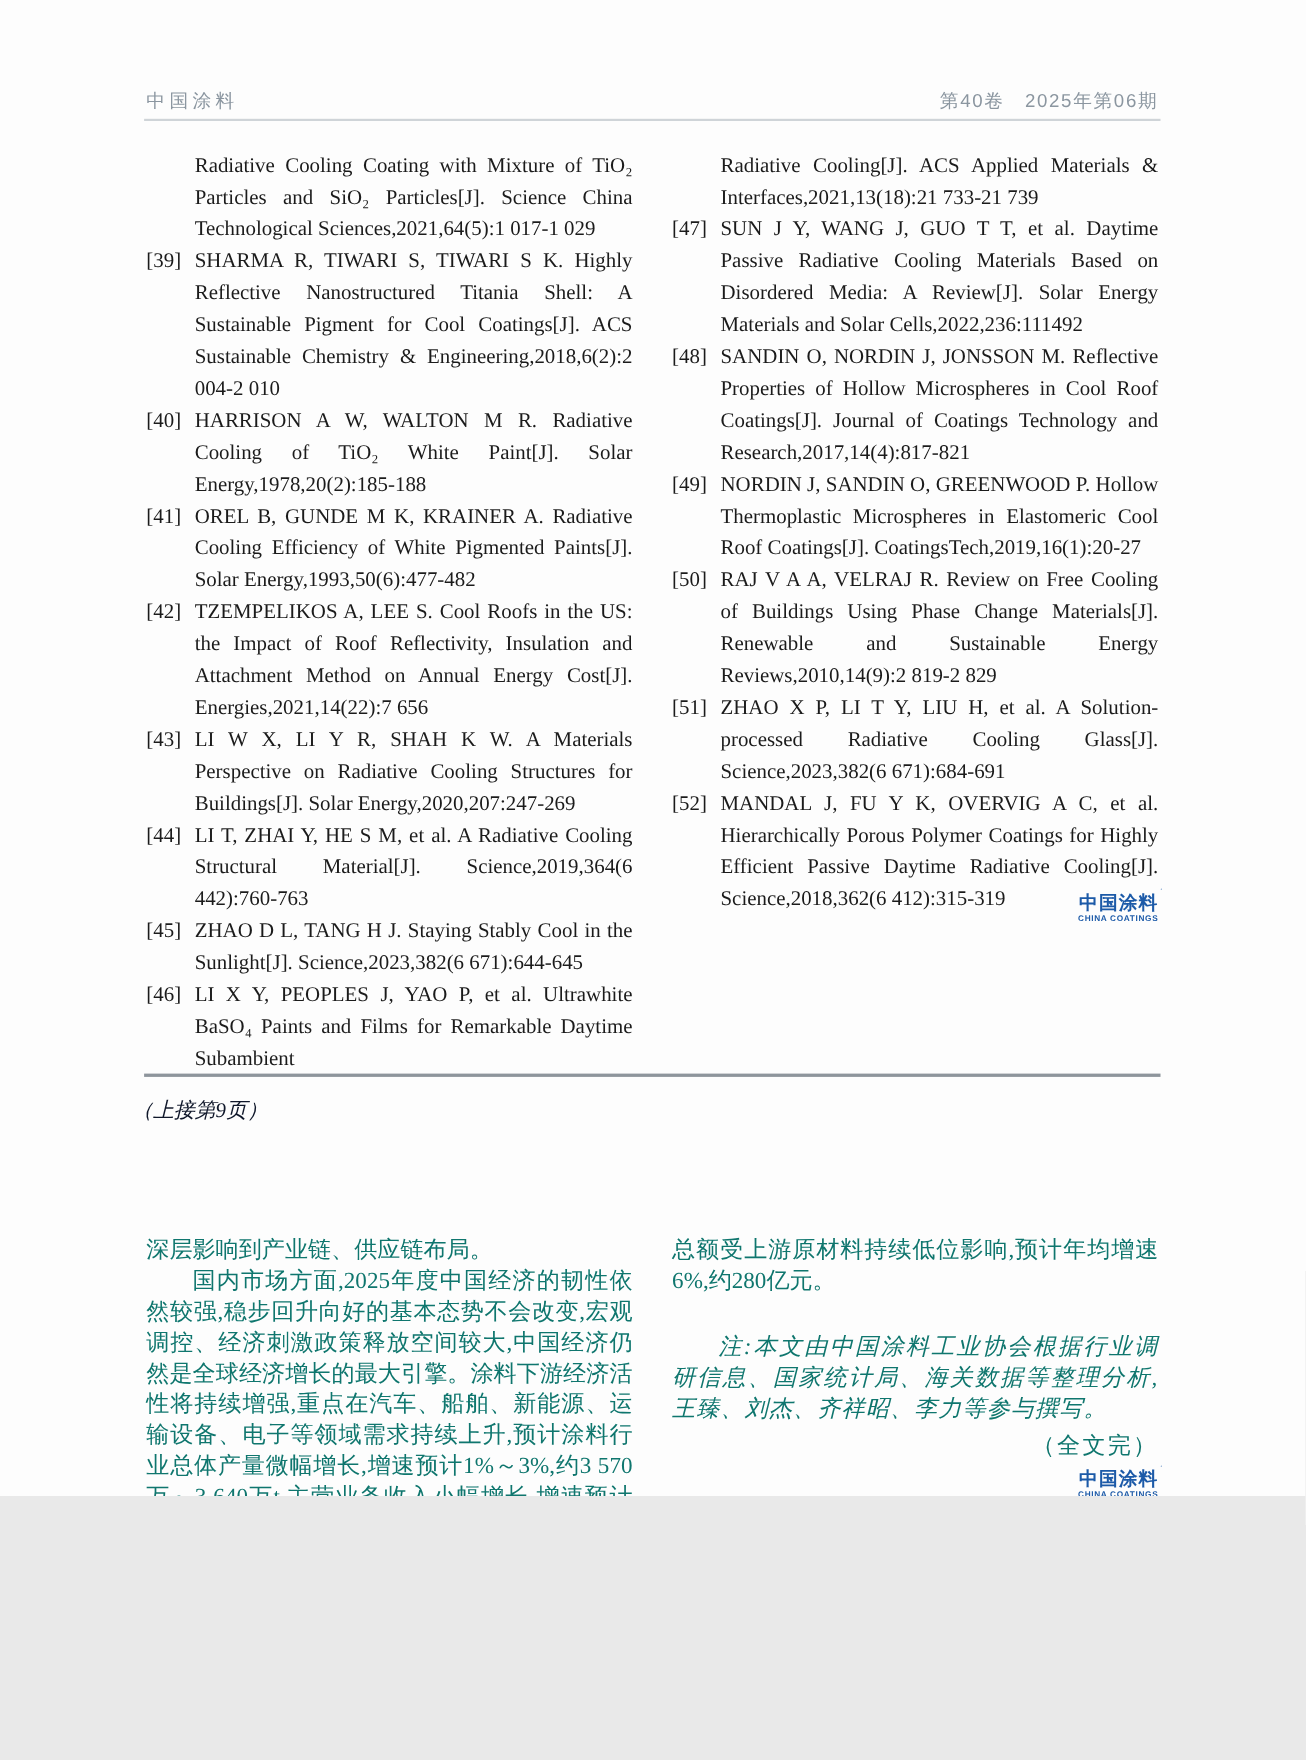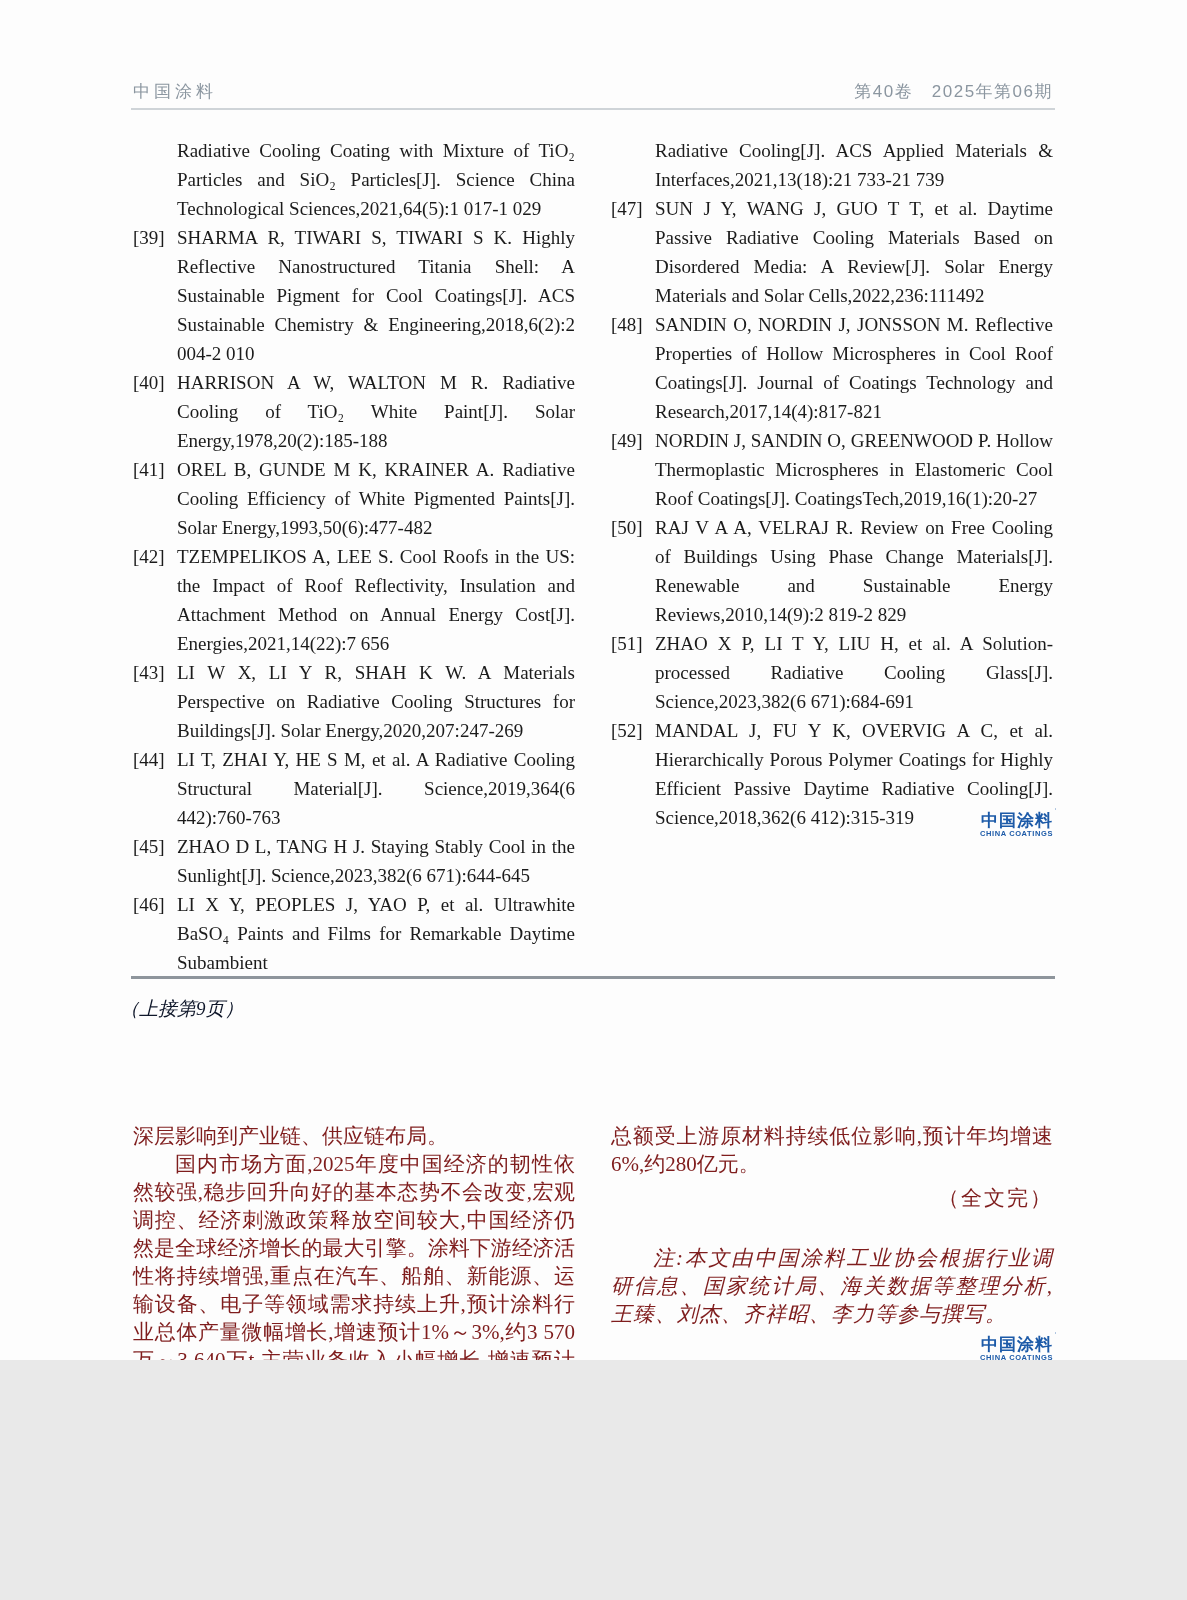--- a/index.html
+++ b/index.html
@@ -57,21 +57,21 @@
     font-size:19px;color:#0f172a;font-style:italic;
   }
   
   .article{
     position:absolute;left:133px;top:1122px;width:920px;
     display:flex;gap:36px;
   }
   .article-col{width:442px;}
   .para{
     margin:0;font-size:21px;line-height:28px;
-    text-align:justify;color:#7f1d1d;
+    text-align:justify;color:#0f766e;
   }
   .para.indent{text-indent:2em;}
   .para.kaiti{font-style:italic;letter-spacing:1px;}
   .para.gap-before{margin-top:32px;}
   .para.end-note{text-align:right;text-indent:0;margin-top:6px;letter-spacing:2px;}
   .logo-after-article{margin-top:8px;}
   
   .footer{
     position:absolute;left:133px;top:1497px;
     display:flex;align-items:flex-start;
@@ -202,23 +202,23 @@
 
         <p class="para">深层影响到产业链、供应链布局。</p>
 
         <p class="para indent">国内市场方面,2025年度中国经济的韧性依然较强,稳步回升向好的基本态势不会改变,宏观调控、经济刺激政策释放空间较大,中国经济仍然是全球经济增长的最大引擎。涂料下游经济活性将持续增强,重点在汽车、船舶、新能源、运输设备、电子等领域需求持续上升,预计涂料行业总体产量微幅增长,增速预计1%～3%,约3 570万～3 640万t,主营业务收入小幅增长,增速预计3%～5%,约4 200亿～4 300亿元,利润</p>
       </div>
     <div class="article-col">
       <div>
 
           <p class="para">总额受上游原材料持续低位影响,预计年均增速6%,约280亿元。</p>
 
+          <p class="para indent kaiti gap-before">注:本文由中国涂料工业协会根据行业调研信息、国家统计局、海关数据等整理分析,王臻、刘杰、齐祥昭、李力等参与撰写。</p>
+
           <p class="para end-note">（全文完）</p>
-
-          <p class="para indent kaiti gap-before">注:本文由中国涂料工业协会根据行业调研信息、国家统计局、海关数据等整理分析,王臻、刘杰、齐祥昭、李力等参与撰写。</p>
         </div>
       <div class="logo logo-after-article">
         <div class="logo-cn"><span>中国涂料</span><span class="tm">ʿ</span></div>
         <div class="logo-en">CHINA COATINGS</div>
       </div>
     </div>
   </div>
 
   <div class="footer">
     <span class="page-num">24</span>

